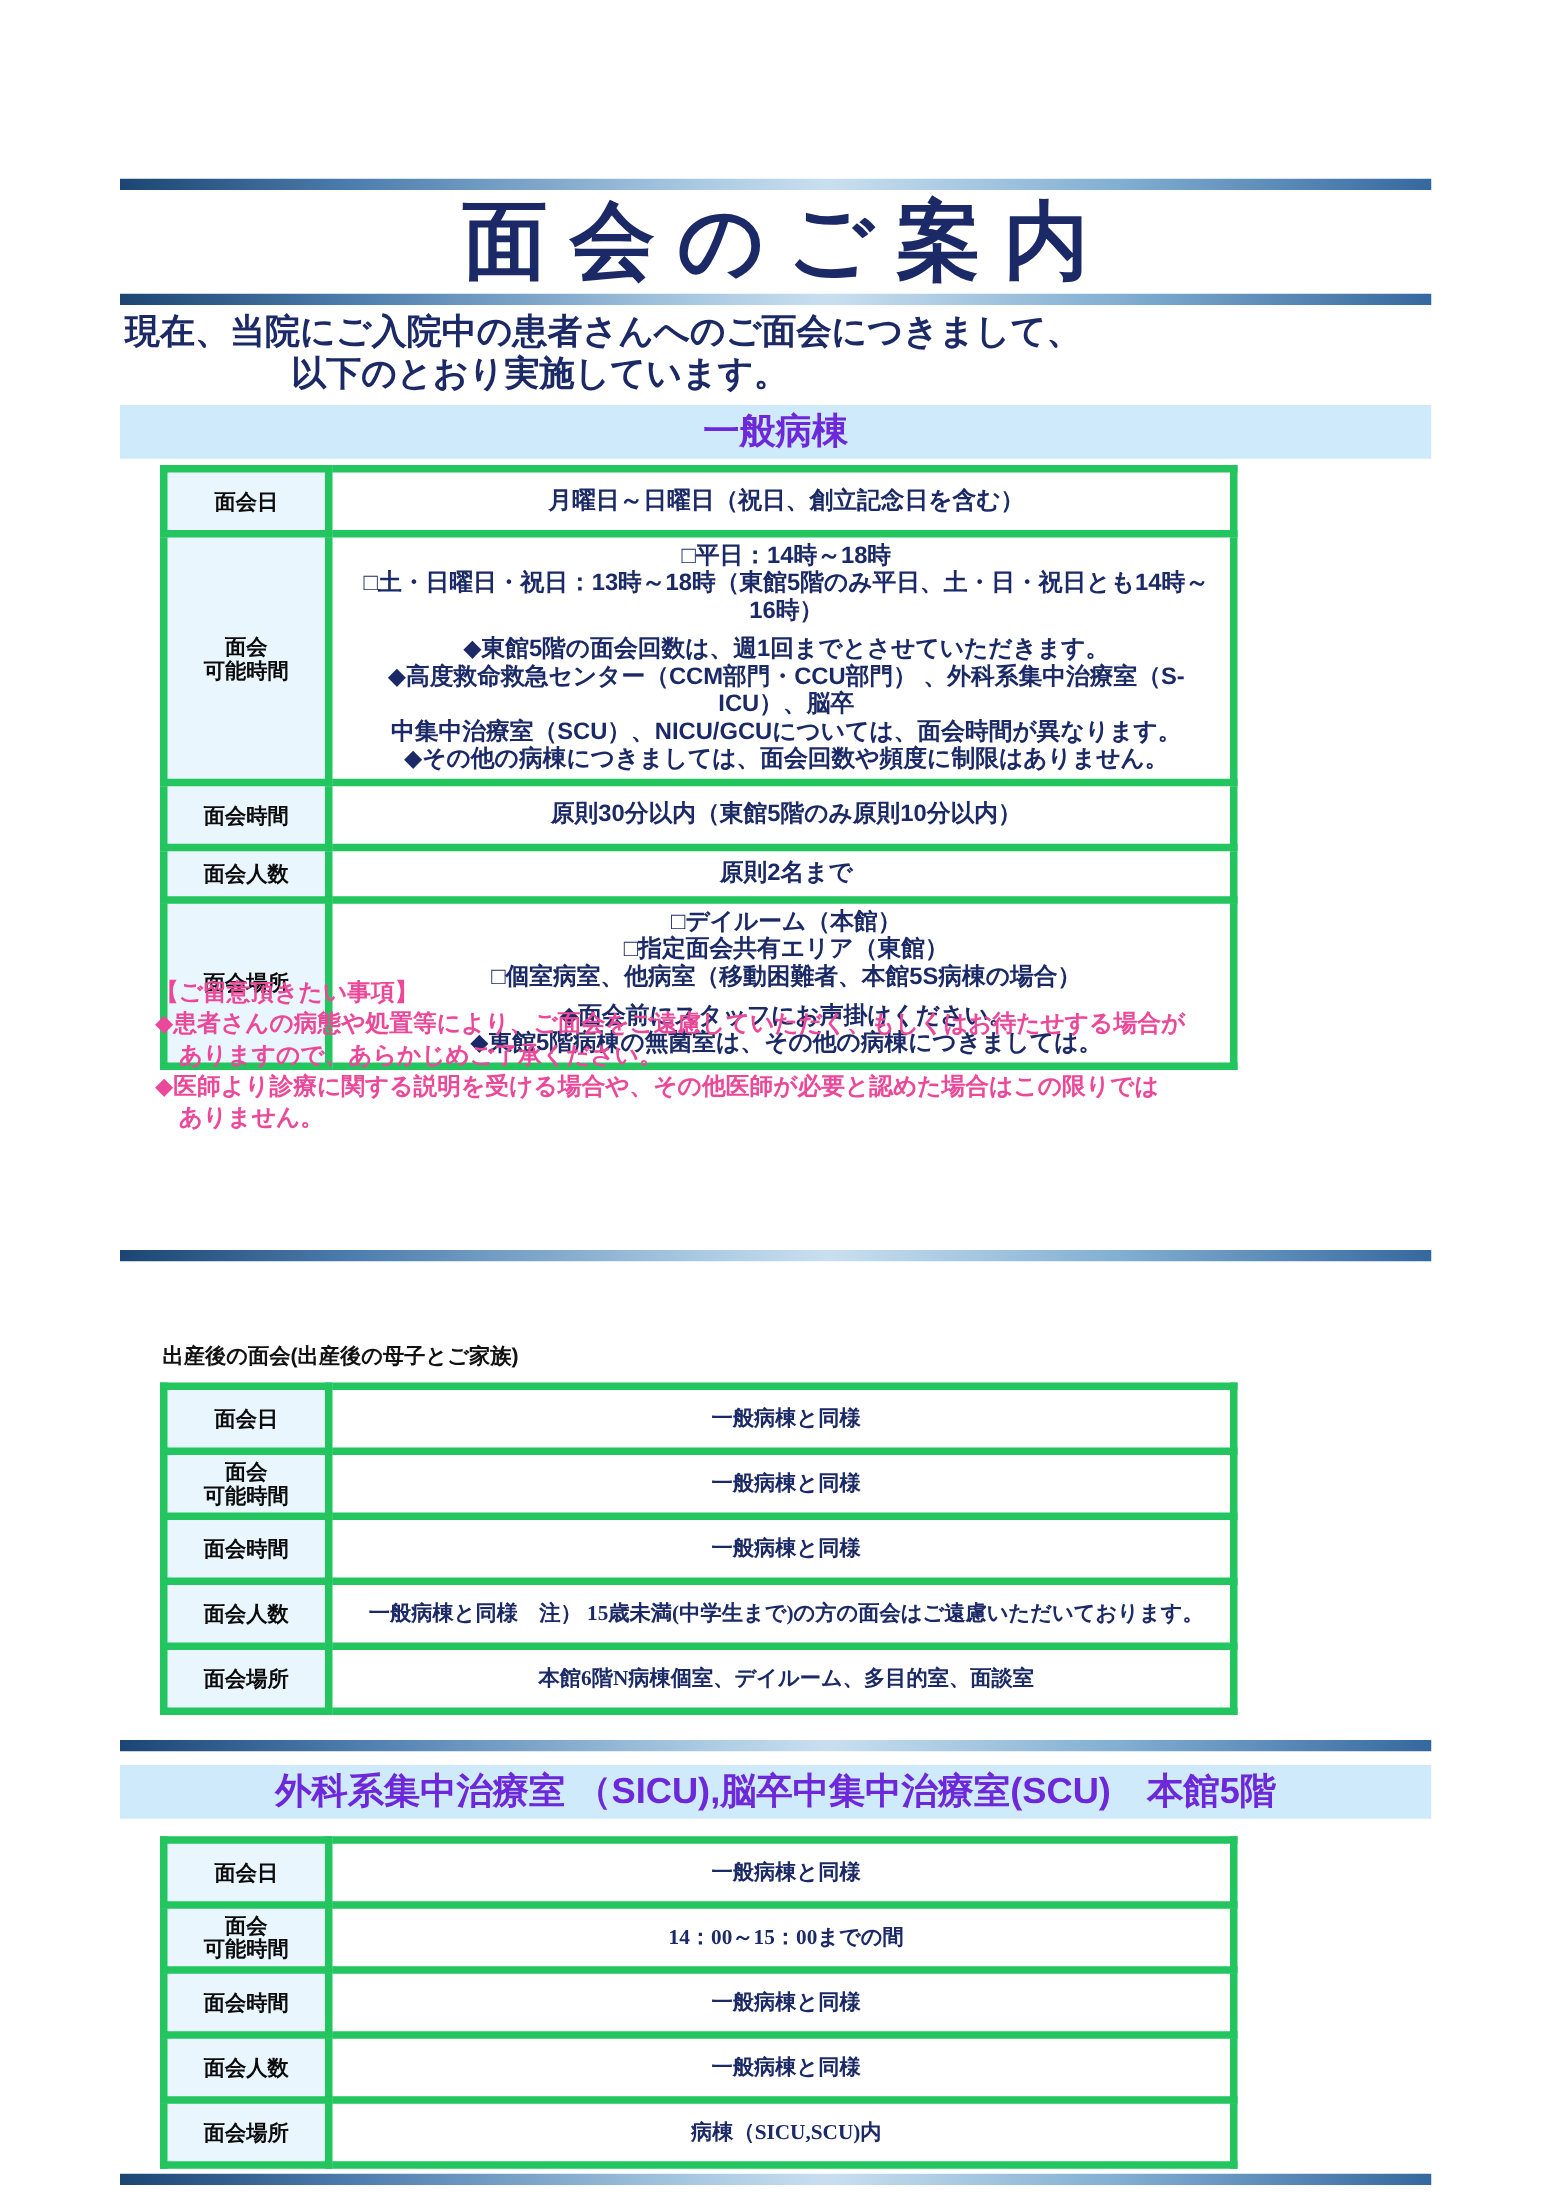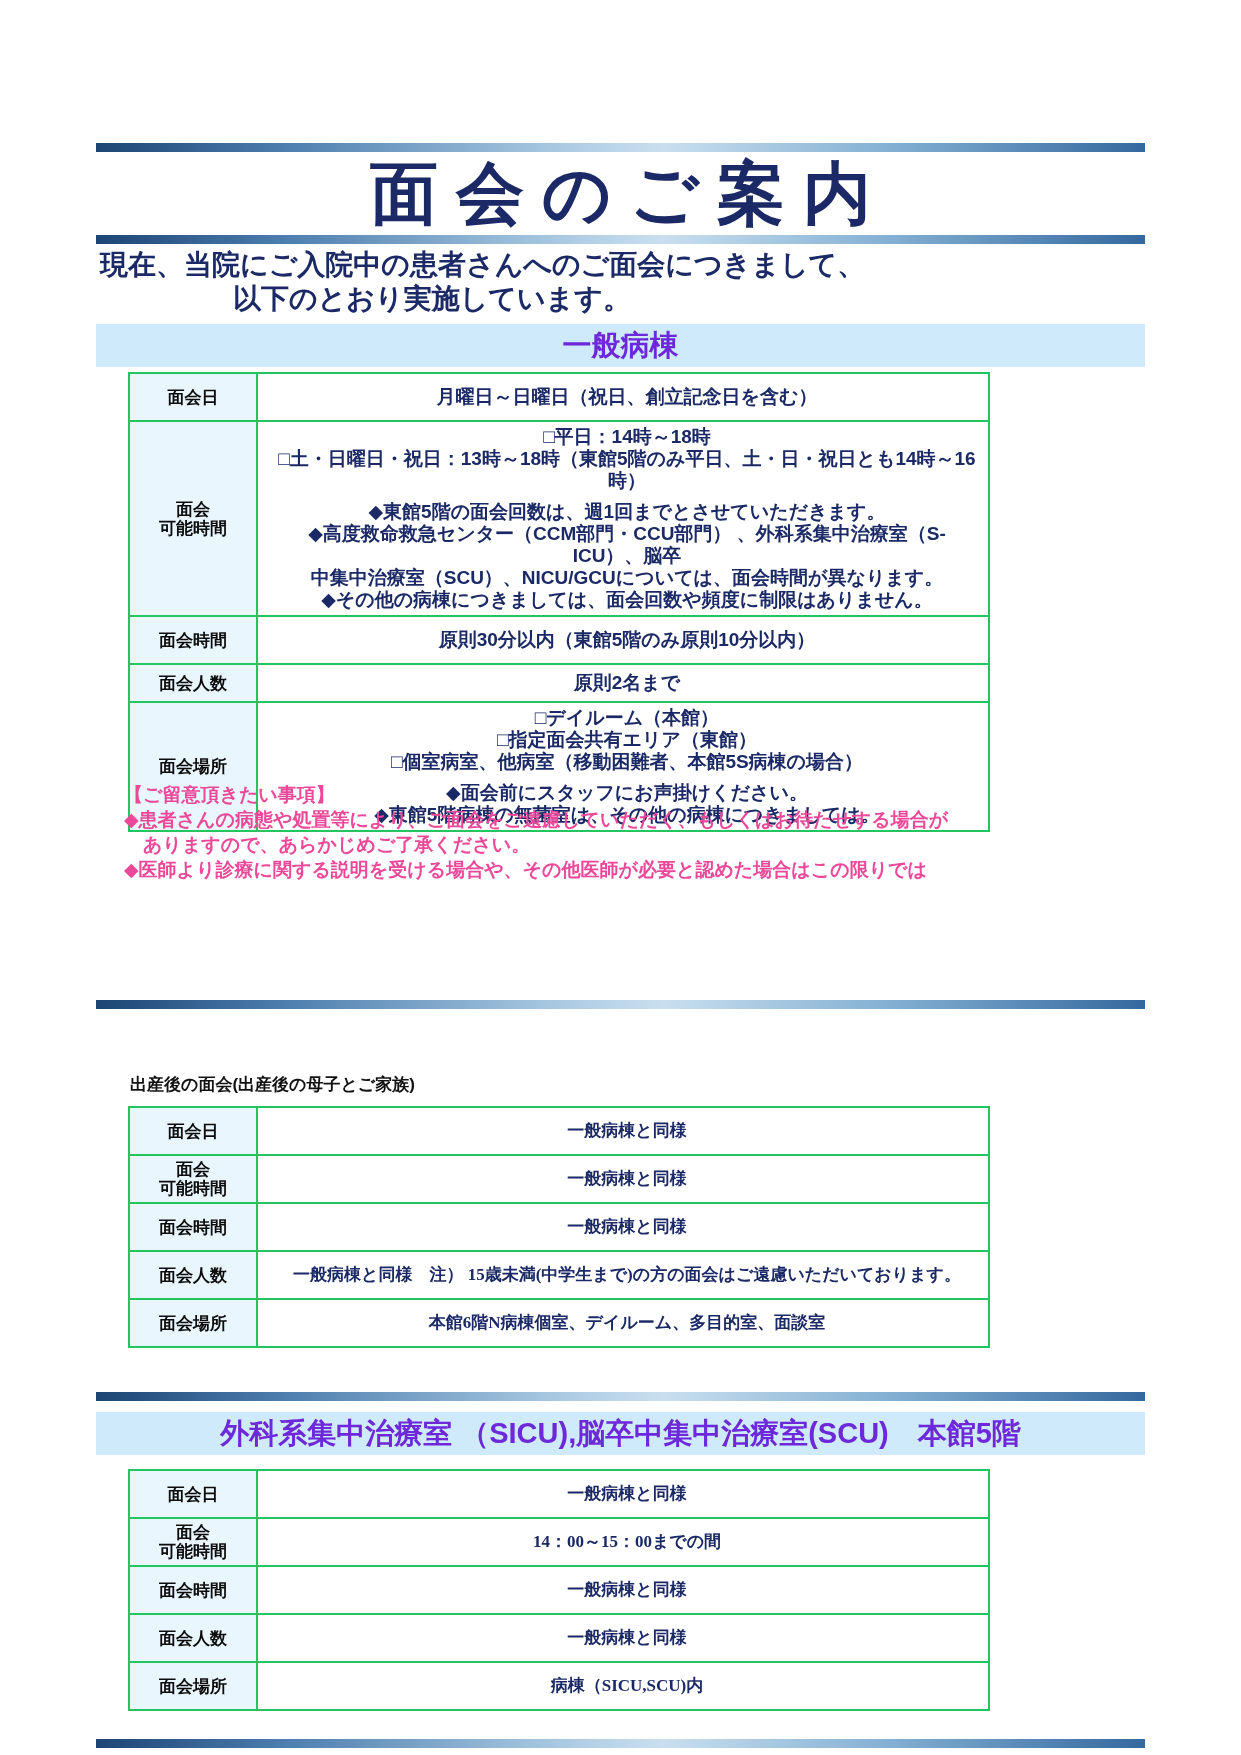--- a/index.html
+++ b/index.html
@@ -15,21 +15,21 @@
   .doc-title{
     left:96px;top:150px;width:1049px;height:86px;line-height:86px;
     text-align:center;font-size:68px;letter-spacing:18px;text-indent:18px;color:#1b2a66;
   }
   .intro{font-size:28px;color:#1b2a66;white-space:nowrap;}
   .sec-header{
     left:96px;width:1049px;height:43px;line-height:43px;background:#cfeafa;
     text-align:center;font-size:29px;color:#6d28d9;white-space:nowrap;
   }
   table.vtab{border-collapse:collapse;table-layout:fixed;width:862px;background:#fff;}
-  table.vtab td{border:2px solid #22c55e;vertical-align:middle;text-align:center;}
+  table.vtab td{border:6px solid #22c55e;vertical-align:middle;text-align:center;}
   td.lbl{
     width:122px;background:#e9f6fd;text-align:center;color:#0c0c0c;
     font-size:17px;line-height:19px;padding:2px;
   }
   td.val{color:#1b2a66;font-size:19px;padding:4px 10px 4px 18px;}
   table.small td.val{font-size:17px;font-family:Liberation Serif, serif;}
   .ln{line-height:22px;}
   .gap{margin-top:9px;}
   tr.h38 td{height:38px;}
   tr.h28 td{height:28px;}
@@ -105,20 +105,21 @@
       </td>
     </tr>
   </tbody>
     </table>
 
   <div class="abs notes" style="left:100px;top:782px;">
     <div>【ご留意頂きたい事項】</div>
     <div>◆患者さんの病態や処置等により、ご面会をご遠慮していただく、もしくはお待たせする場合が</div>
     <div class="ind">ありますので、あらかじめご了承ください。</div>
     <div>◆医師より診療に関する説明を受ける場合や、その他医師が必要と認めた場合はこの限りでは</div>
+    <div class="ind">ありません。</div>
   </div>
 
   <div class="abs gbar" style="top:1000px;"></div>
   <div class="abs subtitle" style="left:130px;top:1073px;">出産後の面会(出産後の母子とご家族)</div>
 
   <table class="vtab small abs" style="left:128px;top:1106px;">
     <tbody>
         <tr class="h38">
       <td class="lbl">
         <div>面会日</div>

